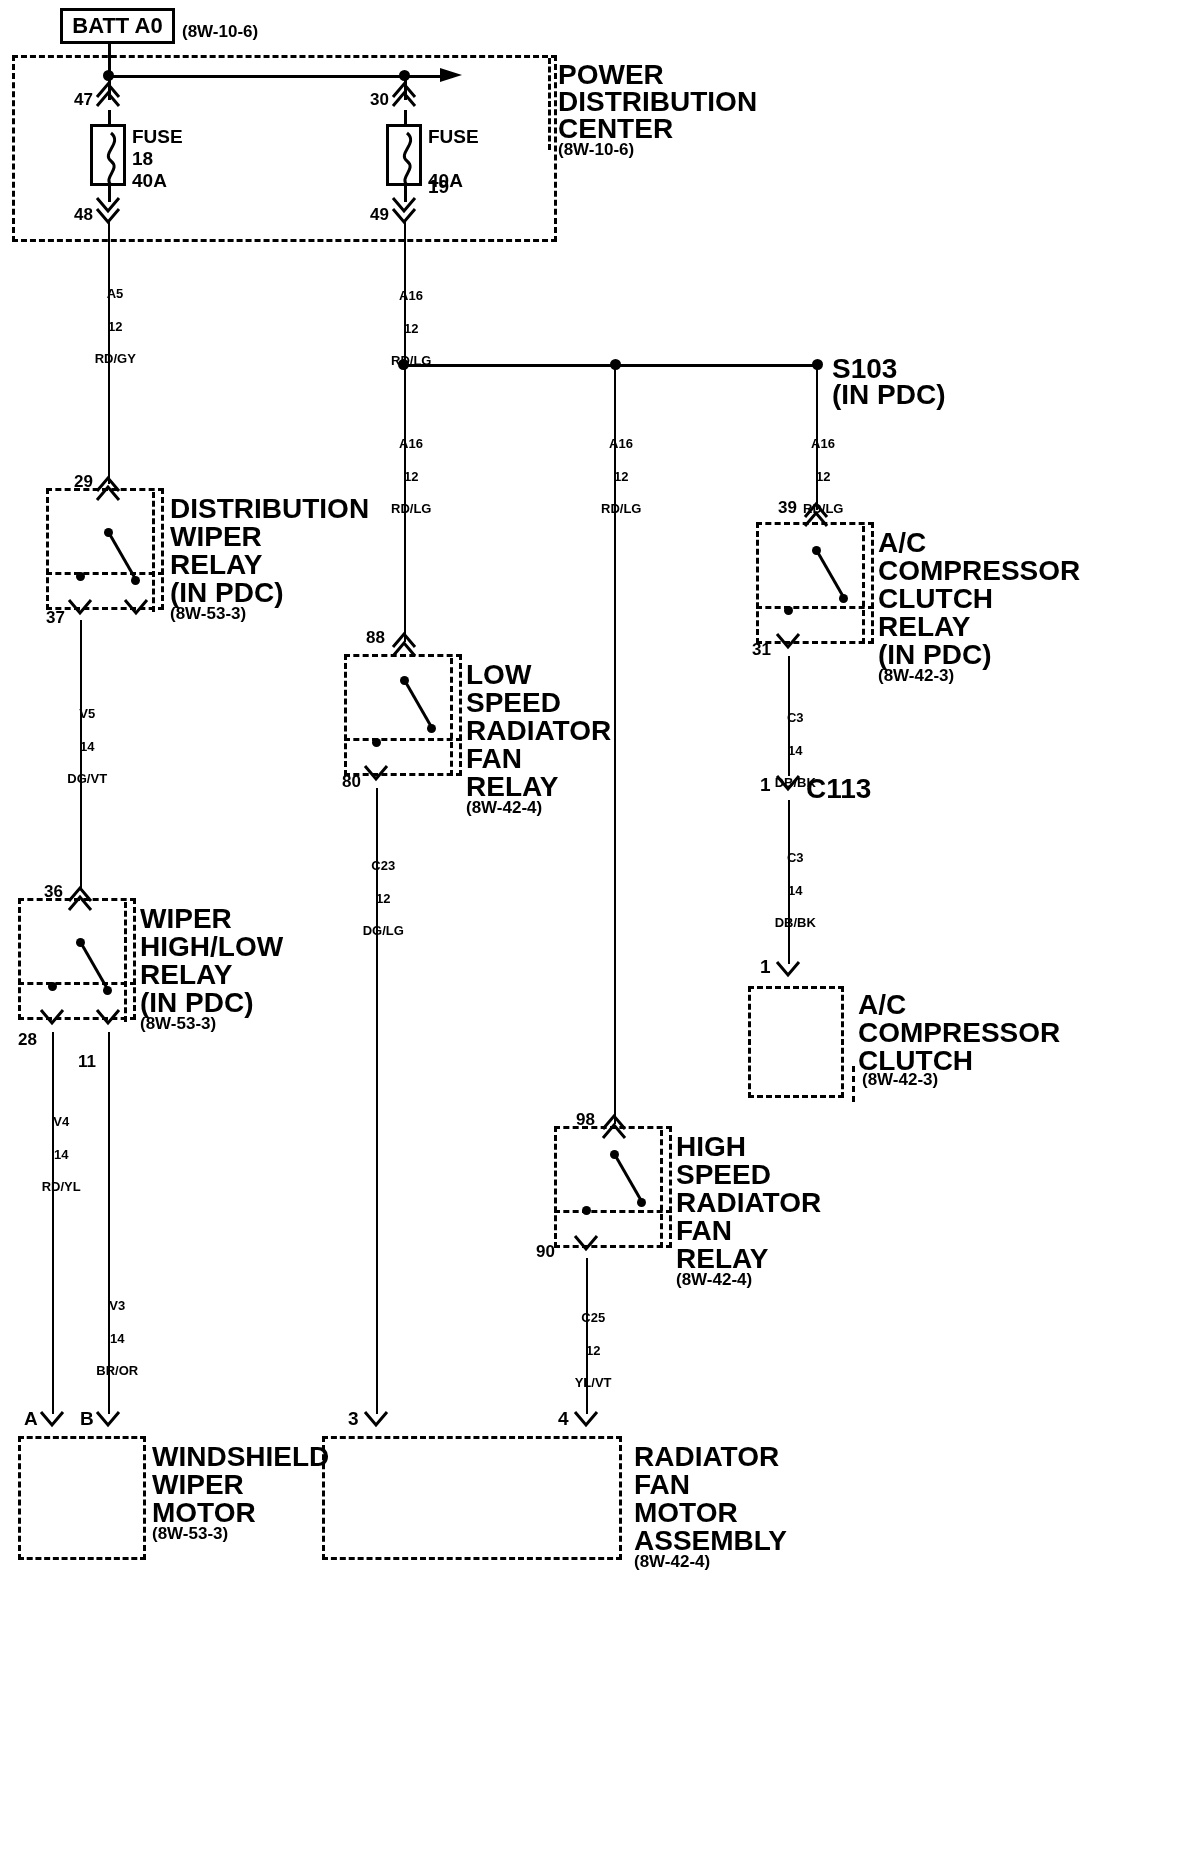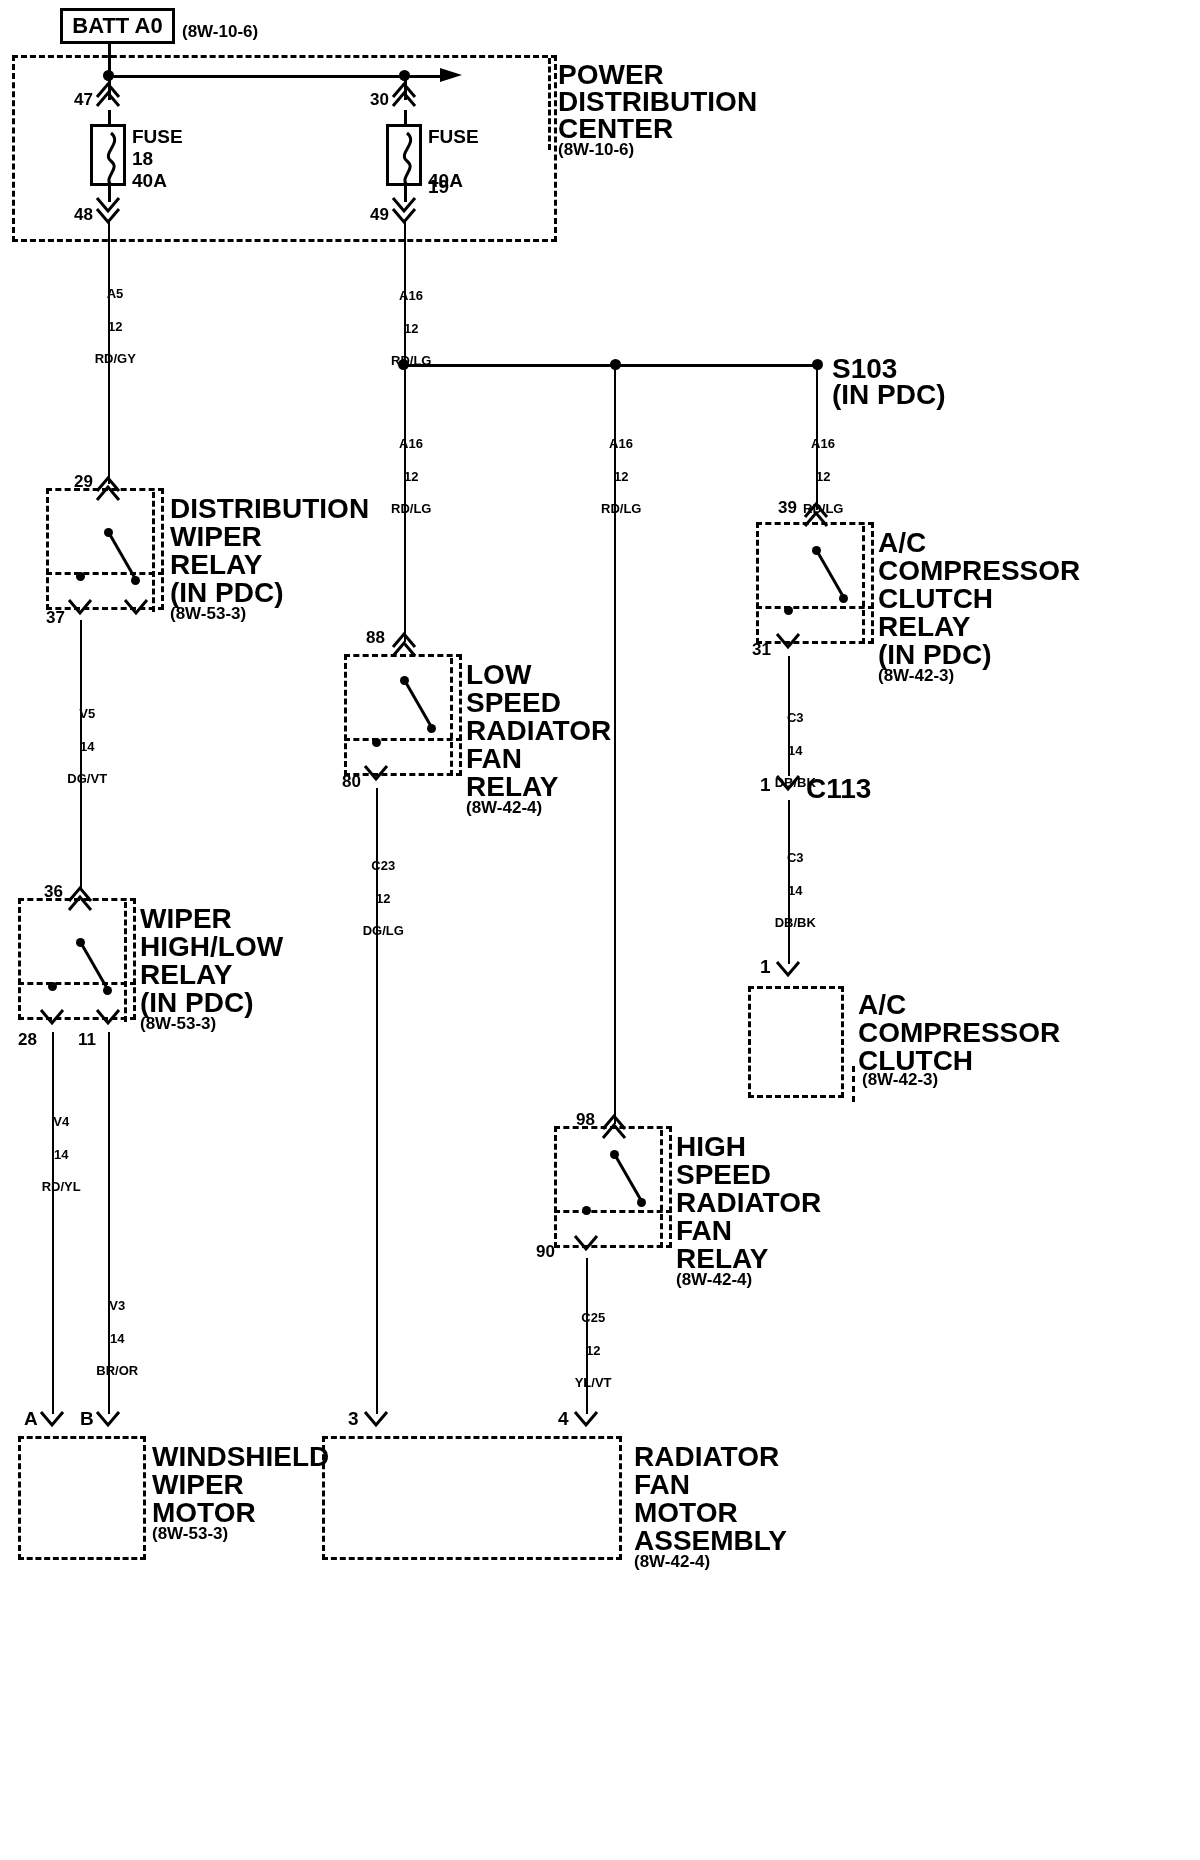--- a/index.html
+++ b/index.html
@@ -253,21 +253,21 @@
   </svg>
   <div class="smdot" style="left:103px; top:986px;"></div>
   <div class="smdot" style="left:48px; top:982px;"></div>
   <svg style="left:40px; top:1010px; width:26px; height:26px;">
     <polyline points="1,0 12,13 23,0" stroke="#000" stroke-width="3" fill="none"></polyline>
   </svg>
   <svg style="left:96px; top:1010px; width:26px; height:26px;">
     <polyline points="1,0 12,13 23,0" stroke="#000" stroke-width="3" fill="none"></polyline>
   </svg>
   <div class="lbl sm" style="left:18px; top:1030px;">28</div>
-  <div class="lbl sm" style="left:78px; top:1030px;">11</div>
+  <div class="lbl sm" style="left:78px; top:1052px;">11</div>
   <div class="dash-l" style="left:124px; top:902px; height:120px; width:3px;"></div>
   <div class="lbl big" style="left:140px; top:902px;">WIPER</div>
   <div class="lbl big" style="left:140px; top:930px;">HIGH/LOW</div>
   <div class="lbl big" style="left:140px; top:958px;">RELAY</div>
   <div class="lbl big" style="left:140px; top:986px;">(IN PDC)</div>
   <div class="lbl sm" style="left:140px; top:1014px;">(8W-53-3)</div>
 
   <div class="thin-v vline" style="left:52px; top:1032px; height:382px;"></div>
   <div class="wirelbl" style="left:4px; top:1098px; width:100px;">
     <span>V4</span><br>

